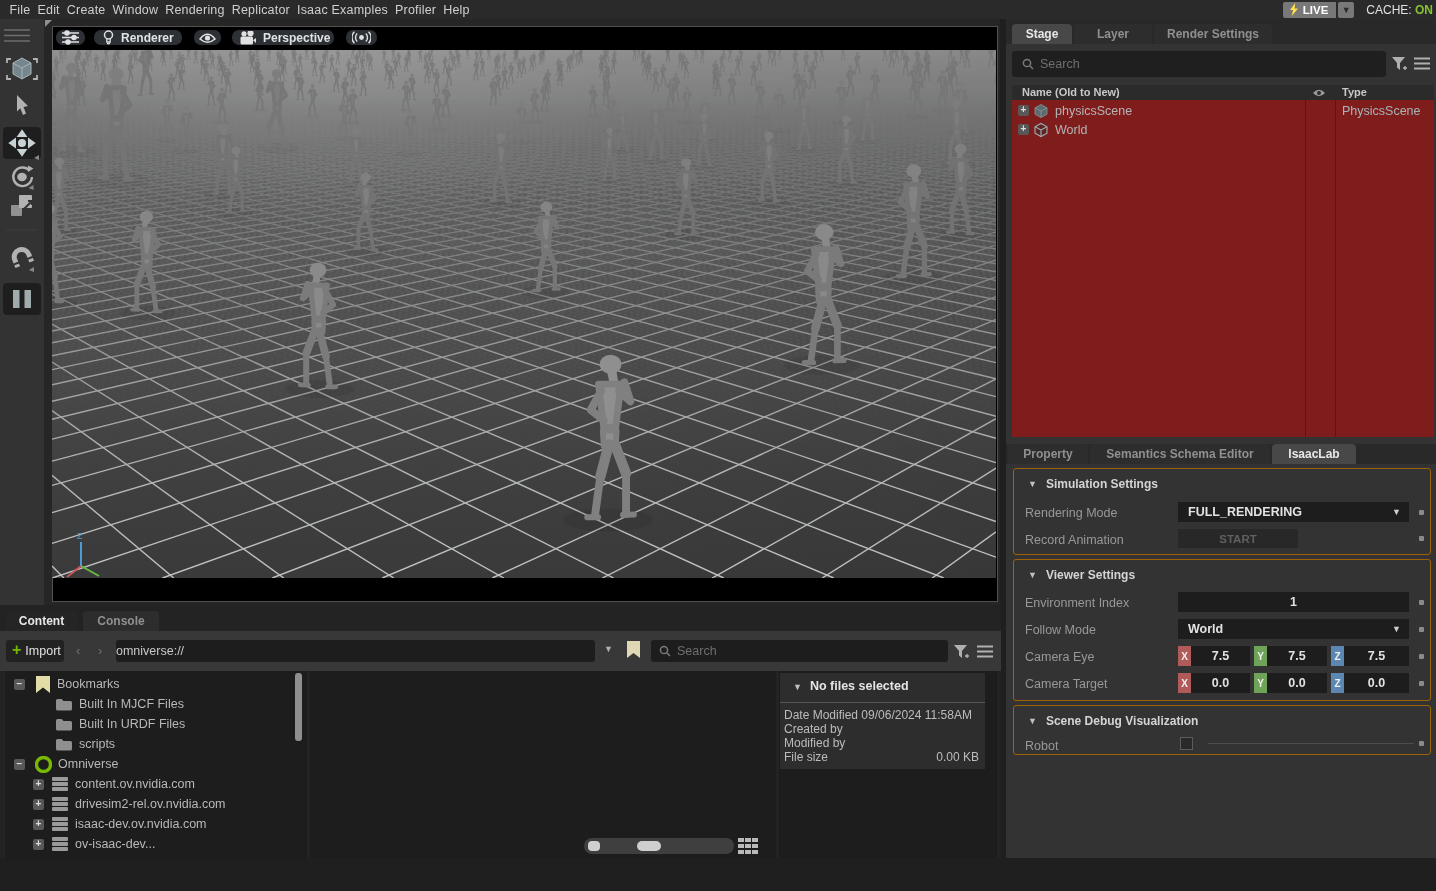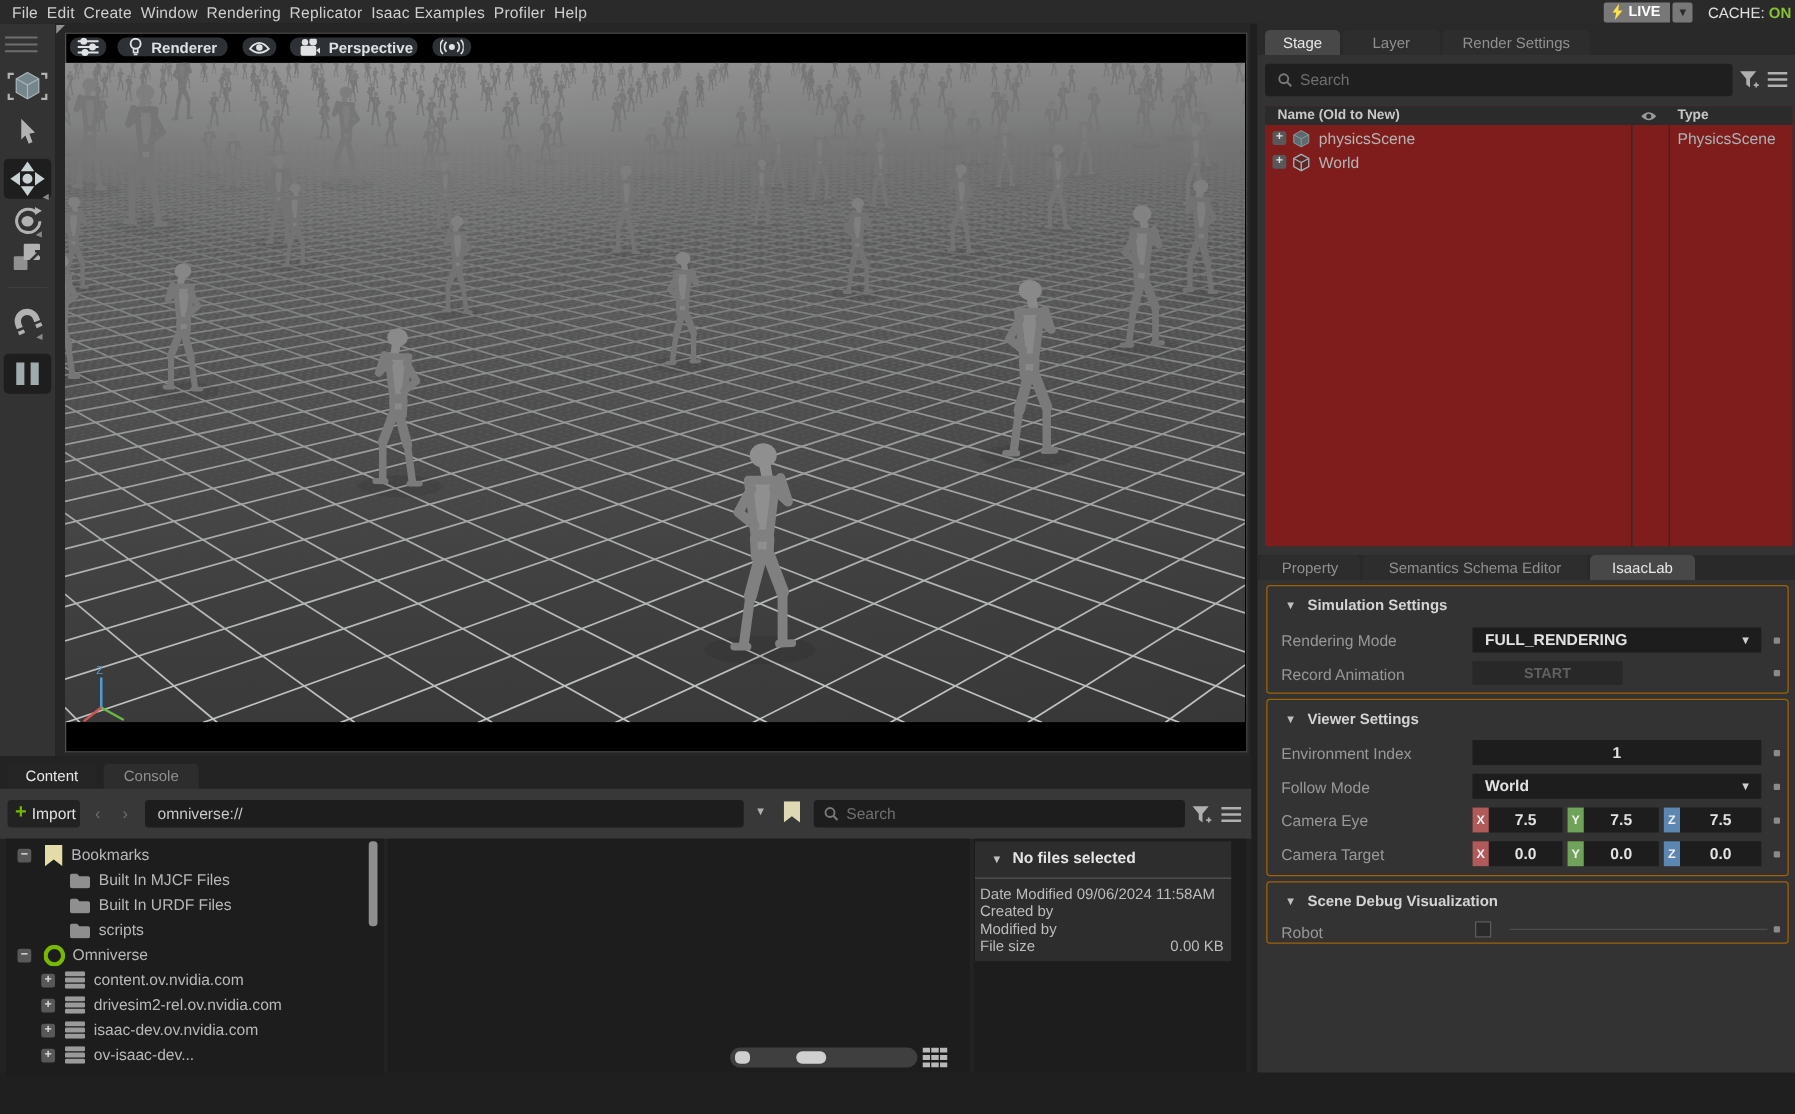--- a/index.html
+++ b/index.html
@@ -24,21 +24,21 @@
 #vp{position:absolute;left:44px;top:19px;width:956px;height:586px;background:#262626}
 #vpinner{position:absolute;left:8px;top:7px;width:946px;height:576px;background:#000;
 border:1px solid #505050}
 #scene{position:absolute;left:8px;top:31px;width:944px;height:528px;overflow:hidden}
 .vbtn{position:absolute;top:11px;height:15px;background:#2d3136;border-radius:7px;display:flex;
 align-items:center;color:#dfe1e2;font-size:12px;font-weight:bold;z-index:5}
 
 #rpanel{position:absolute;left:1006px;top:19px;width:430px;height:839px;background:#333}
 .tabrow{position:absolute;left:0;width:430px;height:25px;background:#292929}
 .tab{position:absolute;top:5px;height:20px;border-radius:4px 4px 0 0;background:#2d2d2d;
-color:#909090;font-size:12px;display:flex;align-items:center;justify-content:center;font-weight:normal}
+color:#909090;font-size:12px;display:flex;align-items:center;justify-content:center;font-weight:bold}
 .tab.on{background:#484848;color:#e8e8e8}
 #stage-search{position:absolute;left:6px;top:32px;width:374px;height:26px;background:#1f1f1f;
 border-radius:3px;color:#6f6f6f;font-size:12.5px;display:flex;align-items:center}
 #stage-tree{position:absolute;left:6px;top:66px;width:422px;height:352px;background:#7f1d1d}
 #stage-hdr{position:absolute;left:0;top:0;width:422px;height:15px;background:#2b2b2b;color:#c8c8c8;
 font-size:11px;font-weight:bold}
 .trow{position:absolute;left:0;width:292px;height:19px;color:#b4b4b4;font-size:12.5px;display:flex;align-items:center}
 .pbox{width:11px;height:11px;background:#585858;border-radius:2px;color:#ddd;font-size:10px;line-height:10px;
 text-align:center;margin:0 4px 0 6px;flex:none;font-weight:bold}
 .colline{position:absolute;top:15px;width:1px;height:337px;background:#2a2a2a}
@@ -2679,21 +2679,21 @@
 
 <div id="cpanel">
 <div class="tab on" style="left:6px;width:71px;top:6px;background:#252525;color:#e8e8e8">Content</div>
 <div class="tab" style="left:83px;width:76px;top:6px">Console</div>
 <div id="ctool">
 <div style="position:absolute;left:6px;top:9px;width:58px;height:22px;background:#222;border-radius:3px;display:flex;align-items:center;color:#e0e0e0;font-size:12.5px">
 <span style="color:#76b900;font-size:16px;font-weight:bold;margin:0 4px 2px 6px">+</span>Import</div>
 <span style="position:absolute;left:76px;top:12px;color:#6f6f6f;font-size:13px">‹</span>
 <span style="position:absolute;left:98px;top:12px;color:#6f6f6f;font-size:13px">›</span>
 <div style="position:absolute;left:116px;top:9px;width:479px;height:22px;background:#1d1d1d;border-radius:3px;color:#c8c8c8;font-size:12.5px;display:flex;align-items:center">
-          <span style="margin-left:10px">omniverse://</span>
+          <span style="">omniverse://</span>
         </div>
 <span style="position:absolute;left:604px;top:13px;color:#b0b0b0;font-size:9px">▼</span>
 <svg class="abs" style="left:627px;top:10px" width="13" height="17" viewBox="0 0 13 17">
           <path d="M0,0 h13 v17 l-6.5,-5 L0,17 Z" fill="#ded8b4"></path>
         </svg>
 <div style="position:absolute;left:651px;top:9px;width:297px;height:22px;background:#1d1d1d;border-radius:3px;color:#6f6f6f;font-size:12.5px;display:flex;align-items:center">
 <svg width="12" height="12" viewBox="0 0 12 12" style="margin:0 6px 0 8px">
             <circle cx="5" cy="5" r="3.6" fill="none" stroke="#7a7a7a" stroke-width="1.5"></circle>
             <path d="M7.8,7.8 L11,11" stroke="#7a7a7a" stroke-width="1.5"></path>
           </svg>

